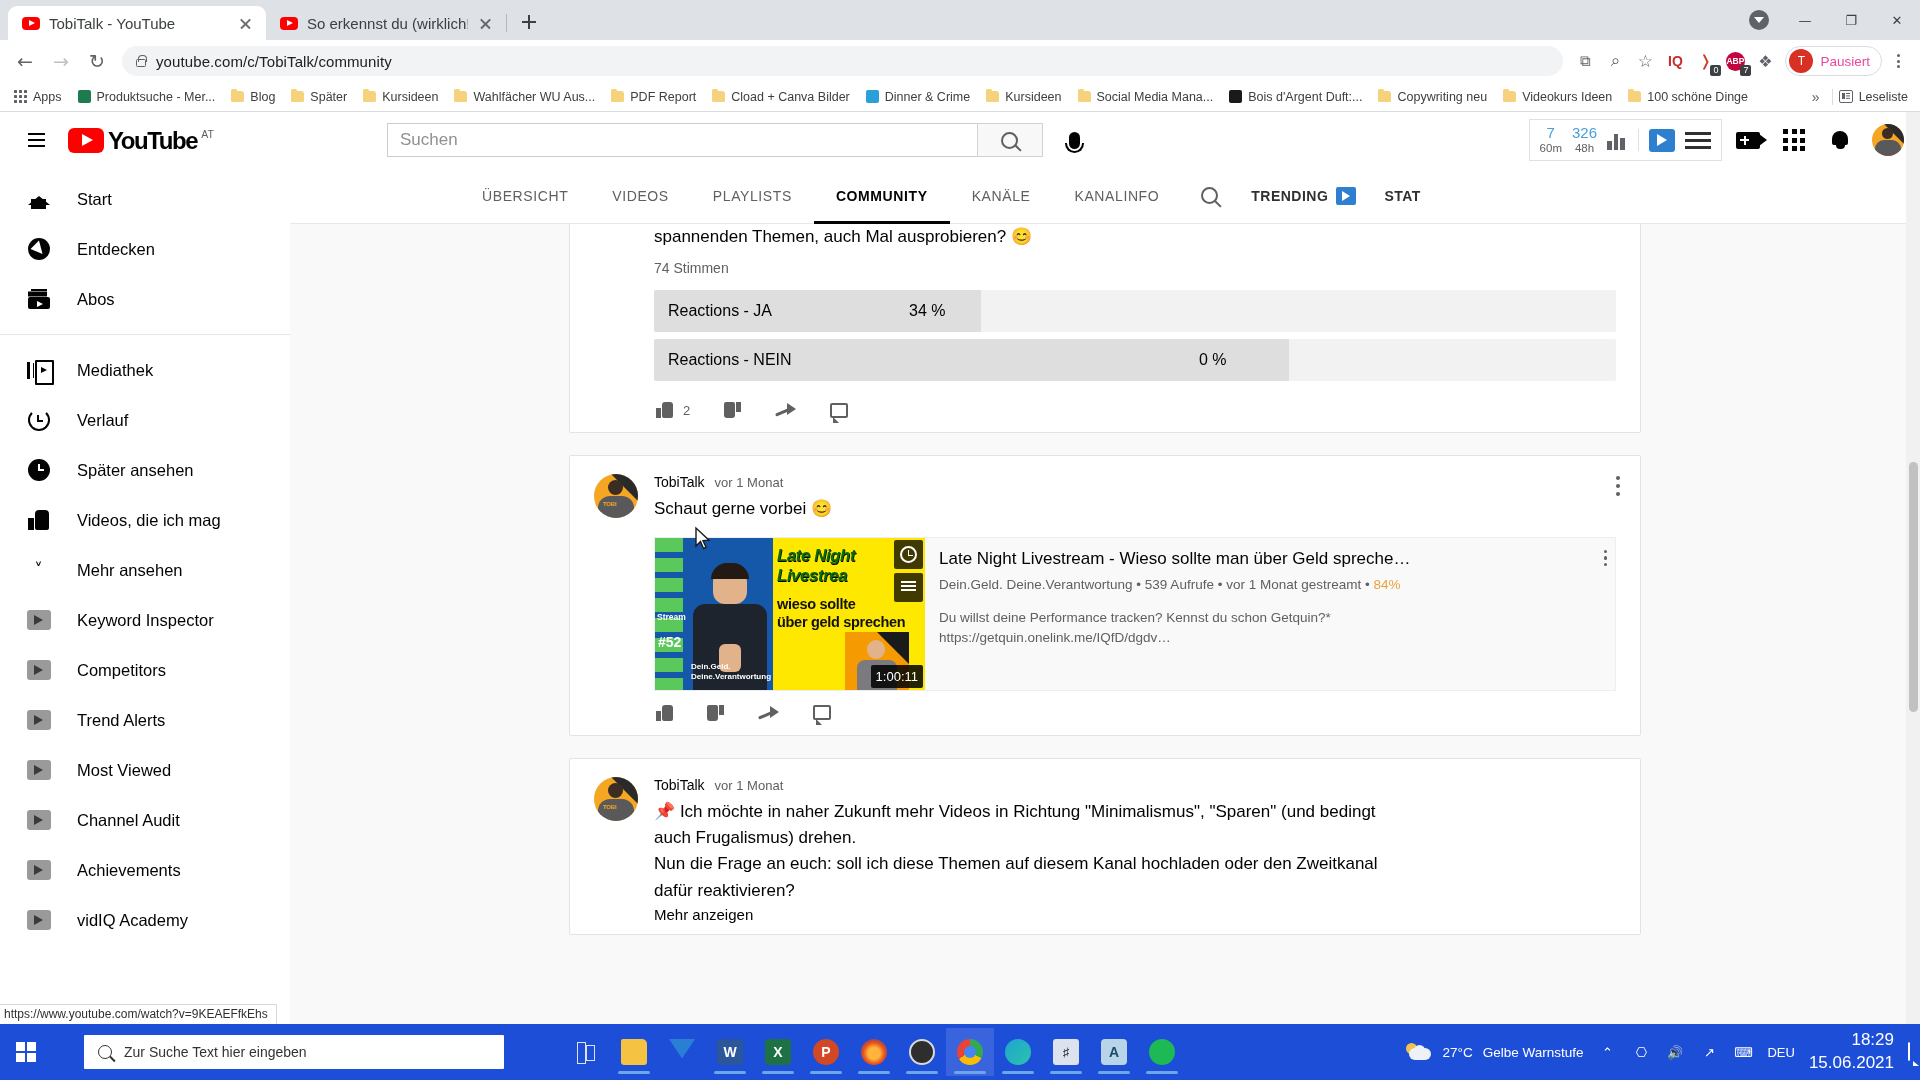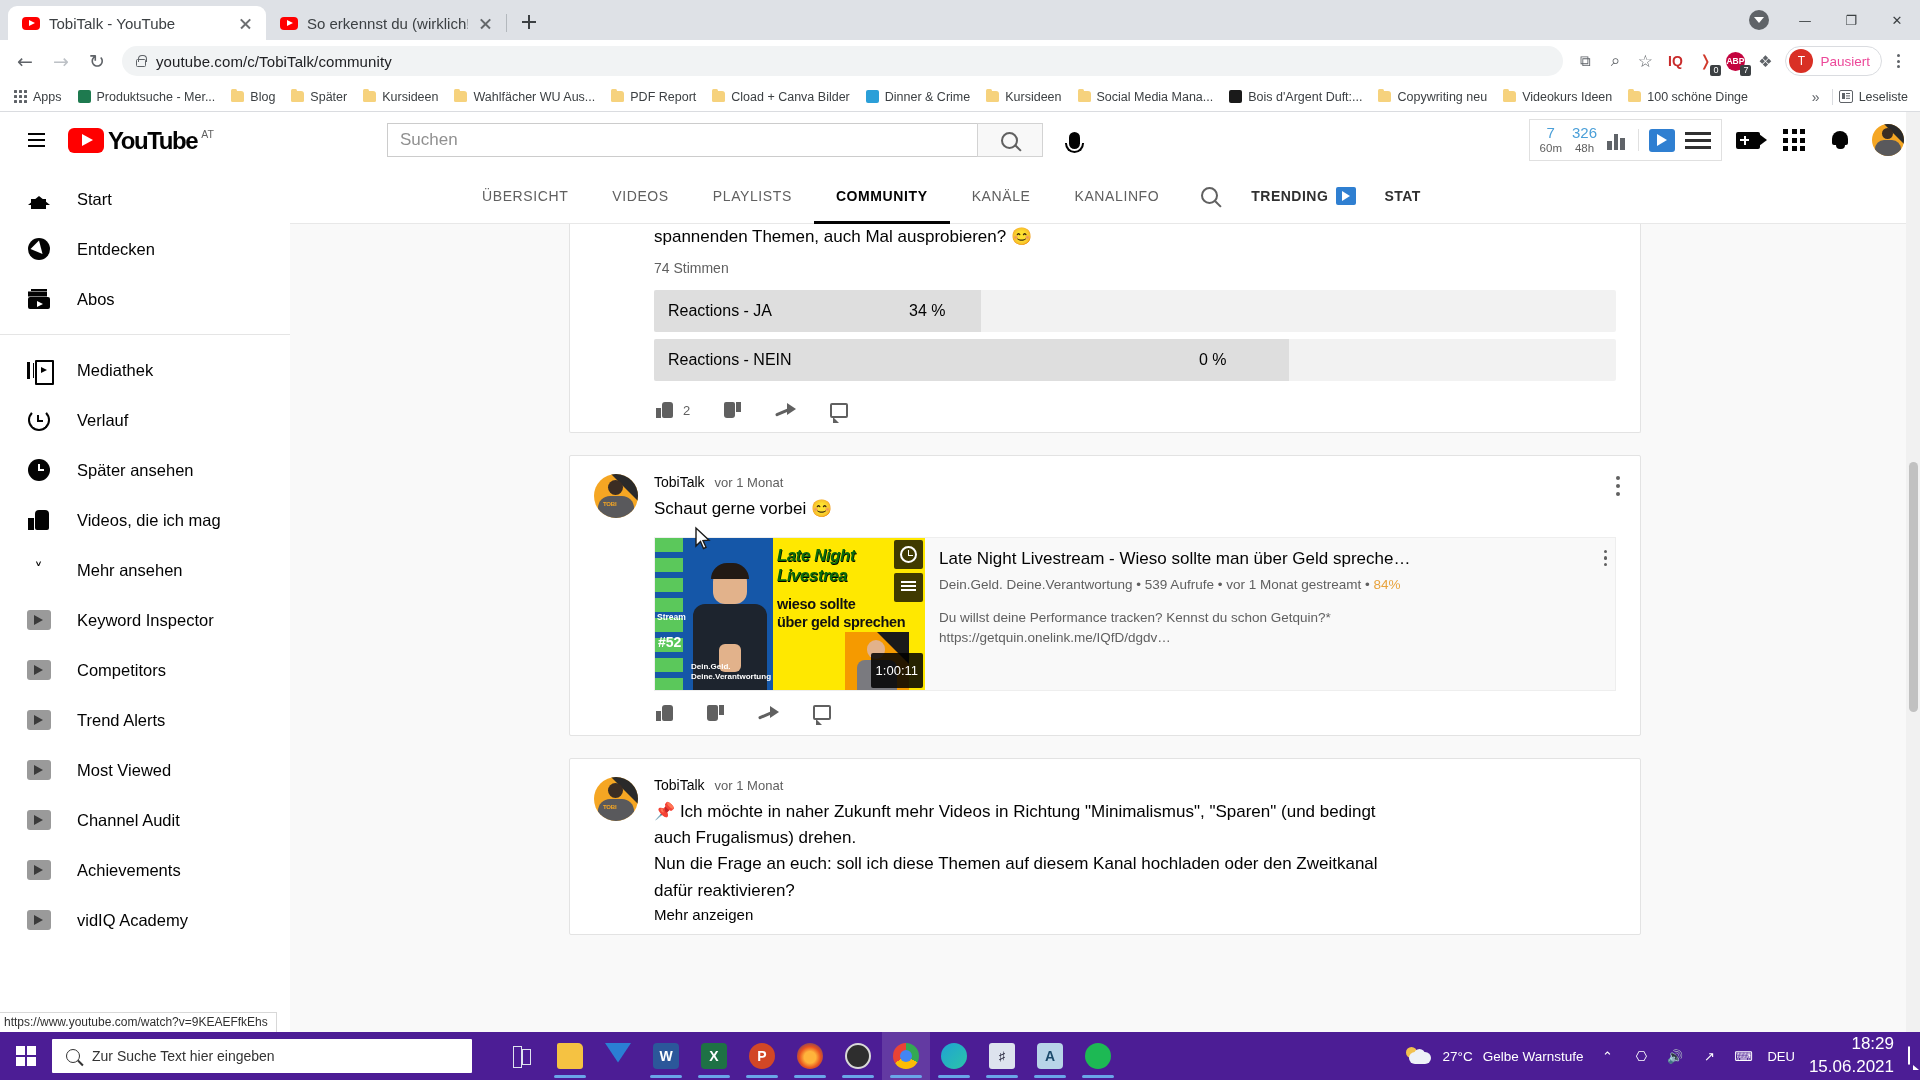--- a/index.html
+++ b/index.html
@@ -251,21 +251,21 @@
   .thumb .rb-t2 { position:absolute; left:4px; top:28px; font-size:17px; font-weight:bold; color:#0b6b0b; font-style:italic; letter-spacing:-.5px; text-shadow: .5px .5px 0 #000;}
   .thumb .rb-t3 { position:absolute; left:4px; top:58px; font-size:14.5px; font-weight:bold; color:#111; letter-spacing:-.3px;}
   .thumb .rb-t4 { position:absolute; left:4px; top:76px; font-size:14.5px; font-weight:bold; color:#111; letter-spacing:-.3px;}
   .thumb .inset { position:absolute; left:72px; top:94px; width:64px; height:58px; background:#f59a00; overflow:hidden;}
   .thumb .inset .c { position:absolute; right:0; top:0; width:0; height:0; border-top:32px solid #1a1a1a; border-left:32px solid transparent;}
   .thumb .inset .h { position:absolute; left:22px; top:8px; width:18px; height:19px; border-radius:9px; background:#e2b28b;}
   .thumb .inset .b { position:absolute; left:12px; top:28px; width:40px; height:30px; background:#7a7a7f; border-radius:8px 8px 0 0;}
   .thumb .streamlbl { position:absolute; left:2px; top:74px; font-size:8.5px; color:#fff; font-weight:bold;}
   .thumb .numlbl { position:absolute; left:3px; top:96px; font-size:14px; color:#fff; font-weight:bold;}
   .thumb .botlbl { position:absolute; left:36px; bottom:8px; font-size:8px; color:#fff; font-weight:bold; line-height:1.25;}
-  .thumb .dur { position:absolute; right:2px; bottom:2px; background:rgba(0,0,0,.85); color:#fff; font-size:13px; font-weight:500; padding: 10px 5px; border-radius:2px;}
+  .thumb .dur { position:absolute; right:2px; bottom:2px; background:rgba(0,0,0,.85); color:#fff; font-size:13px; font-weight:500; padding: 4px 5px; border-radius:2px;}
   .thumb .clockbtn { position:absolute; right:2px; top:2px; width:29px; height:29px; background:rgba(0,0,0,.75); border-radius:2px; display:flex; align-items:center; justify-content:center;}
   .thumb .clockbtn .cc { width:17px; height:17px; border-radius:50%; border:2px solid #fff; position:relative;}
   .thumb .clockbtn .cc::before{content:""; position:absolute; left:5.5px; top:2.5px; width:1.8px; height:6px; background:#fff;}
   .thumb .clockbtn .cc::after{content:""; position:absolute; left:6px; top:7px; width:5px; height:1.8px; background:#fff;}
   .thumb .quebtn { position:absolute; right:2px; top:35px; width:29px; height:29px; background:rgba(0,0,0,.75); border-radius:2px; display:flex; align-items:center; justify-content:center;}
   .thumb .quebtn .ql { width:15px; height:12px; position:relative;}
   .thumb .quebtn .ql::before{content:""; position:absolute; left:0; top:0; width:15px; height:2px; background:#fff; box-shadow:0 4px 0 #fff, 0 8px 0 #fff;}
   .attach-info { flex:1; padding: 10px 40px 10px 0; min-width:0;}
   .attach-title { font-size:17px; color:#030303; line-height:1.35; white-space:nowrap; overflow:hidden; text-overflow:ellipsis;}
   .attach-sub { font-size:13.5px; color:#606060; margin-top:6px;}
@@ -285,21 +285,21 @@
   .statusbar {
     position:absolute; left:0; bottom:0; background:#fff; border:1px solid #d8d8d8; border-left:none; border-bottom:none;
     font-size:12px; color:#303030; padding: 2px 8px 3px 4px; z-index:20;
   }
 
   
   .cursor { position:absolute; z-index:30; width:18px; height:24px; }
   .cursor svg { display:block; }
 
   
-  .taskbar { height: 48px; background:#4c1d95; display:flex; align-items:center; position:relative; }
+  .taskbar { height: 56px; background:#1d4ed8; display:flex; align-items:center; position:relative;gap:32px; }
   .tb-start { width:52px; height:48px; display:flex; align-items:center; justify-content:center;}
   .win-logo { display:grid; grid-template-columns: repeat(2, 9px); grid-template-rows: repeat(2, 9px); gap:2.5px;}
   .win-logo i { background:#fff; display:block;}
   .tb-search { width: 420px; height: 34px; background:#fff; display:flex; align-items:center; gap:12px; padding-left: 14px; border-radius:1px;}
   .tb-search .mg { width:14px; height:14px; border:1.8px solid #333; border-radius:50%; position:relative; flex:none;}
   .tb-search .mg::after{content:""; position:absolute; right:-5px; bottom:-2px; width:7px; height:1.8px; background:#333; transform:rotate(45deg);}
   .tb-search span { font-size:14px; color:#333;}
   .tb-icons { display:flex; align-items:center; gap: 0; margin-left: 26px;}
   .tbi { width: 48px; height:48px; display:flex; align-items:center; justify-content:center; position:relative;}
   .tbi.run::after { content:""; position:absolute; left:8px; right:8px; bottom:2px; height:3px; background:#6aa6e8; border-radius:2px;}

